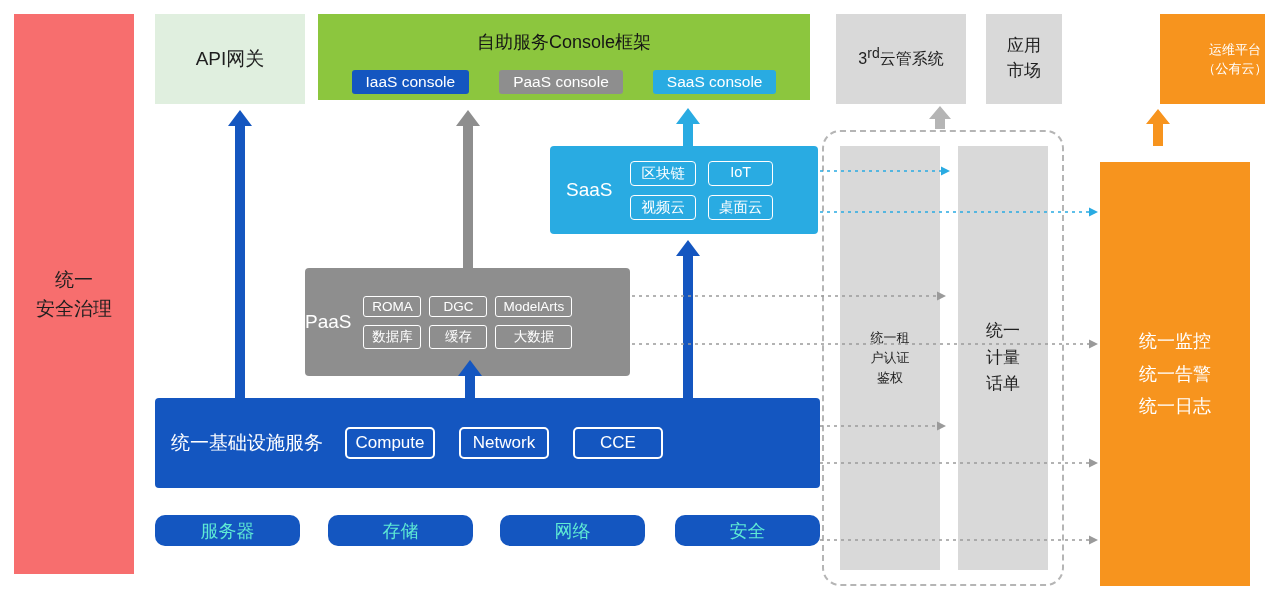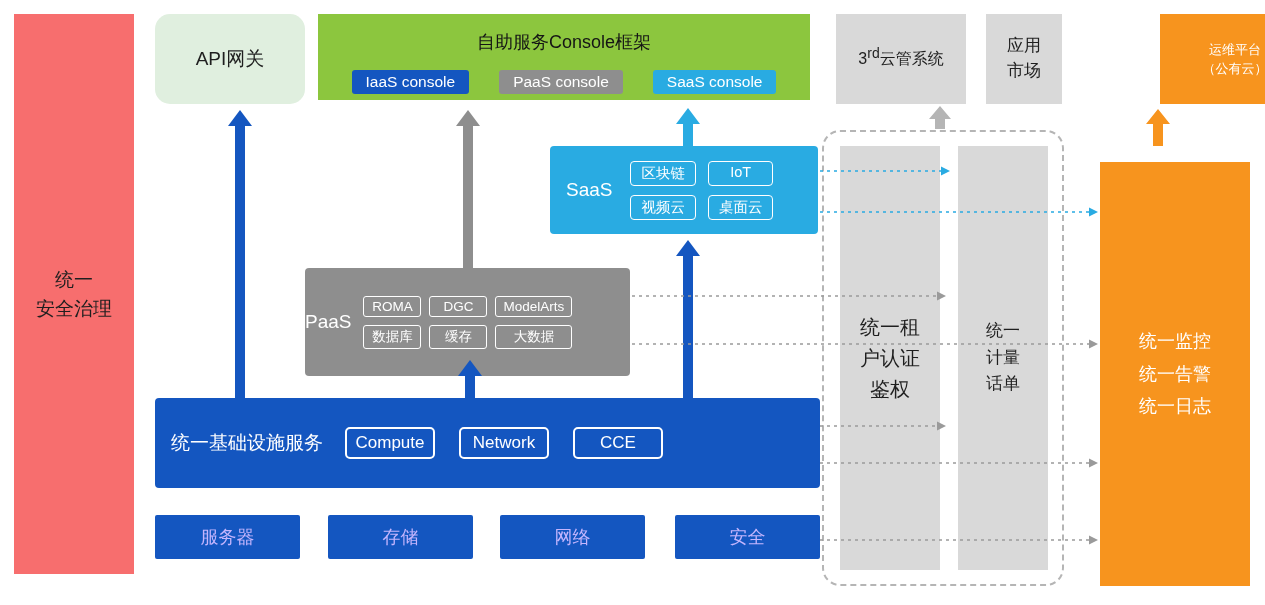--- a/index.html
+++ b/index.html
@@ -10,21 +10,21 @@
 
   .box { position:absolute; display:flex; align-items:center; justify-content:center; text-align:center; }
   .pre { white-space:pre-line; }
 
   
   .security { left:14px; top:14px; width:120px; height:560px;
               background:var(--c-red,#F76E6E); color:#1f1f1f; font-size:19px; line-height:1.55; }
 
   
   .api { left:155px; top:14px; width:150px; height:90px;
-         background:var(--c-light-green,#E0EFDF); color:#1f1f1f; font-size:19px;border-radius:15px; }
+         background:var(--c-light-green,#E0EFDF); color:#1f1f1f; font-size:19px; }
 
   
   .console { left:318px; top:14px; width:492px; height:86px;
              background:var(--c-green,#8CC63E); color:#151515;
              flex-direction:column; justify-content:center; padding-top:9px; gap:16px; }
   .console-title { font-size:18px; font-weight:500; }
   .console-row { display:flex; gap:30px; }
   .console-chip { padding:3px 14px; border-radius:3px; color:#fff; font-size:15.5px; }
   .console-chip.c-iaas { background:var(--c-blue,#1456C0); }
   .console-chip.c-paas { background:var(--c-gray,#8E8E8E); }
@@ -57,28 +57,28 @@
 
   
   .infra { left:155px; top:398px; width:665px; height:90px;
            background:var(--c-blue,#1456C0); border-radius:4px;
            justify-content:flex-start; padding-left:16px; gap:22px; color:#fff; }
   .infra-label { font-size:19px; }
   .infra-chips { display:flex; gap:24px; }
   .chip.lg { border-width:2px; border-radius:5px; font-size:17px; padding:4px 4px; min-width:90px; }
 
   
-  .resource { top:515px; height:44px; background:var(--c-blue,#1456C0);
-              color:#c4b5fd; font-size:18px; border-radius:2px; }
+  .resource { top:515px; height:31px; background:var(--c-blue,#1456C0);
+              color:#5eead4; font-size:18px; border-radius:10px; }
 
   
   .dashedbox { left:822px; top:130px; width:242px; height:456px;
                border:2px dashed #b5b5b5; border-radius:18px; }
   .authbar  { left:840px; top:146px; width:100px; height:424px;
-              background:var(--c-light-gray,#D9D9D9); color:#1f1f1f; font-size:20px; line-height:1.55; }
+              background:var(--c-light-gray,#D9D9D9); color:#1f1f1f; font-size:13px; line-height:1.55; }
   .meterbar { left:958px; top:146px; width:90px; height:424px;
               background:var(--c-light-gray,#D9D9D9); color:#1f1f1f; font-size:17px; line-height:1.55; }
 
   
   .monitor { left:1100px; top:162px; width:150px; height:424px;
              background:var(--c-orange,#F7941E); color:#fff; font-size:18px; line-height:1.8; }
 
   
   svg.arrows { position:absolute; left:0; top:0; width:1265px; height:605px; pointer-events:none; }
   .fill-blue   { fill:var(--c-blue,#1456C0); }

